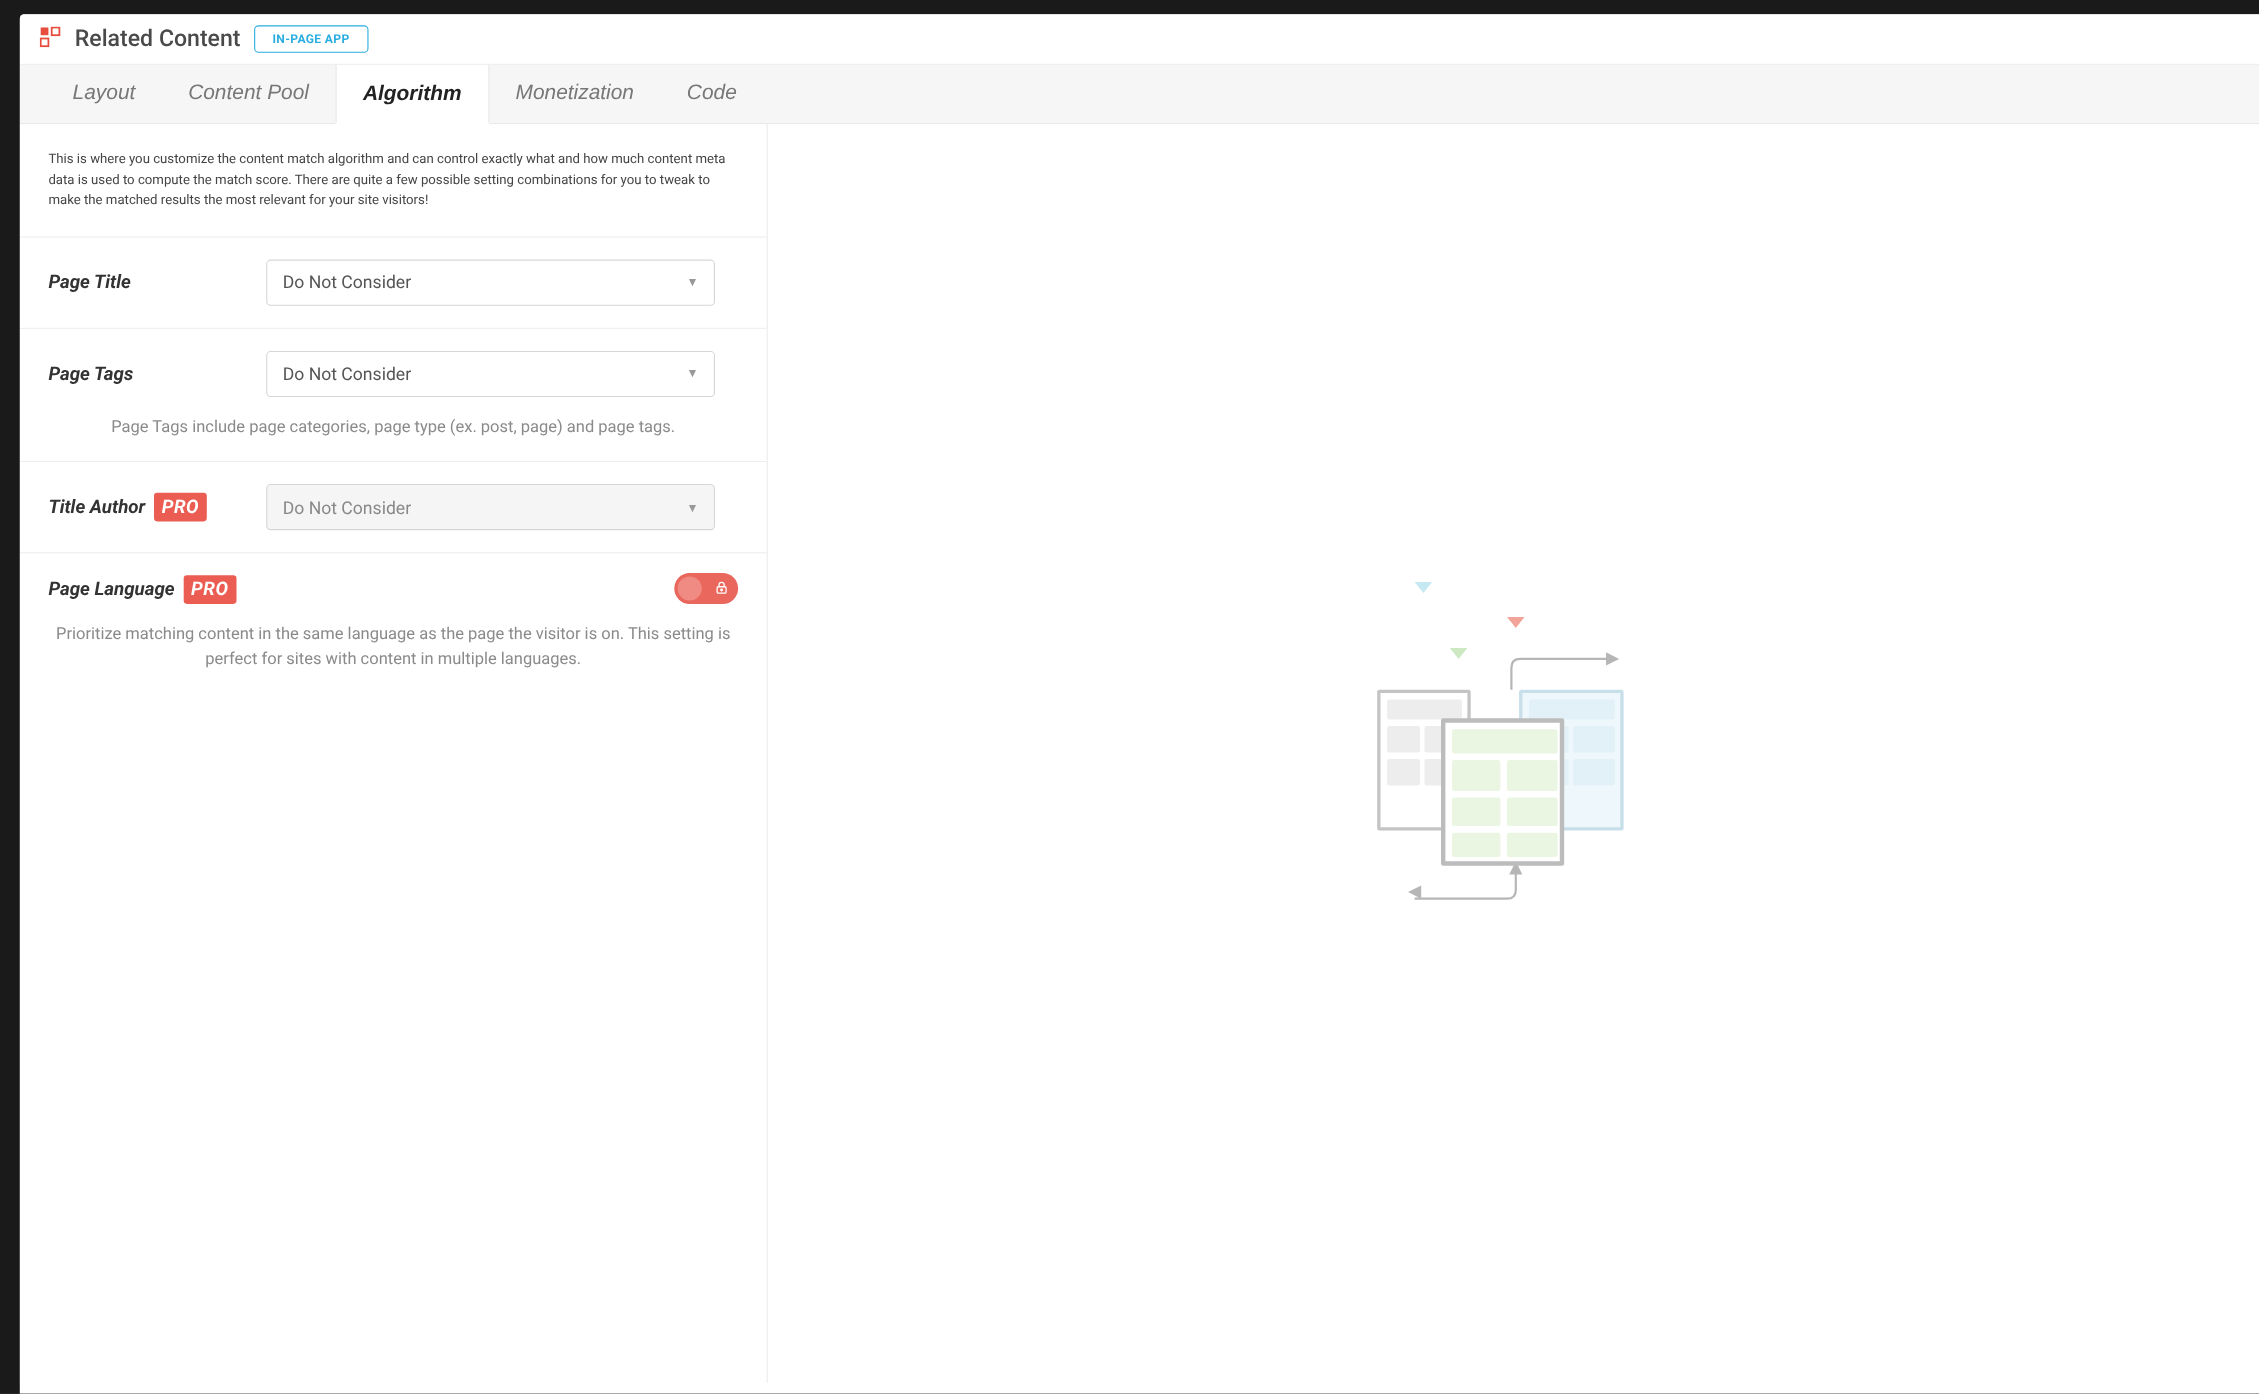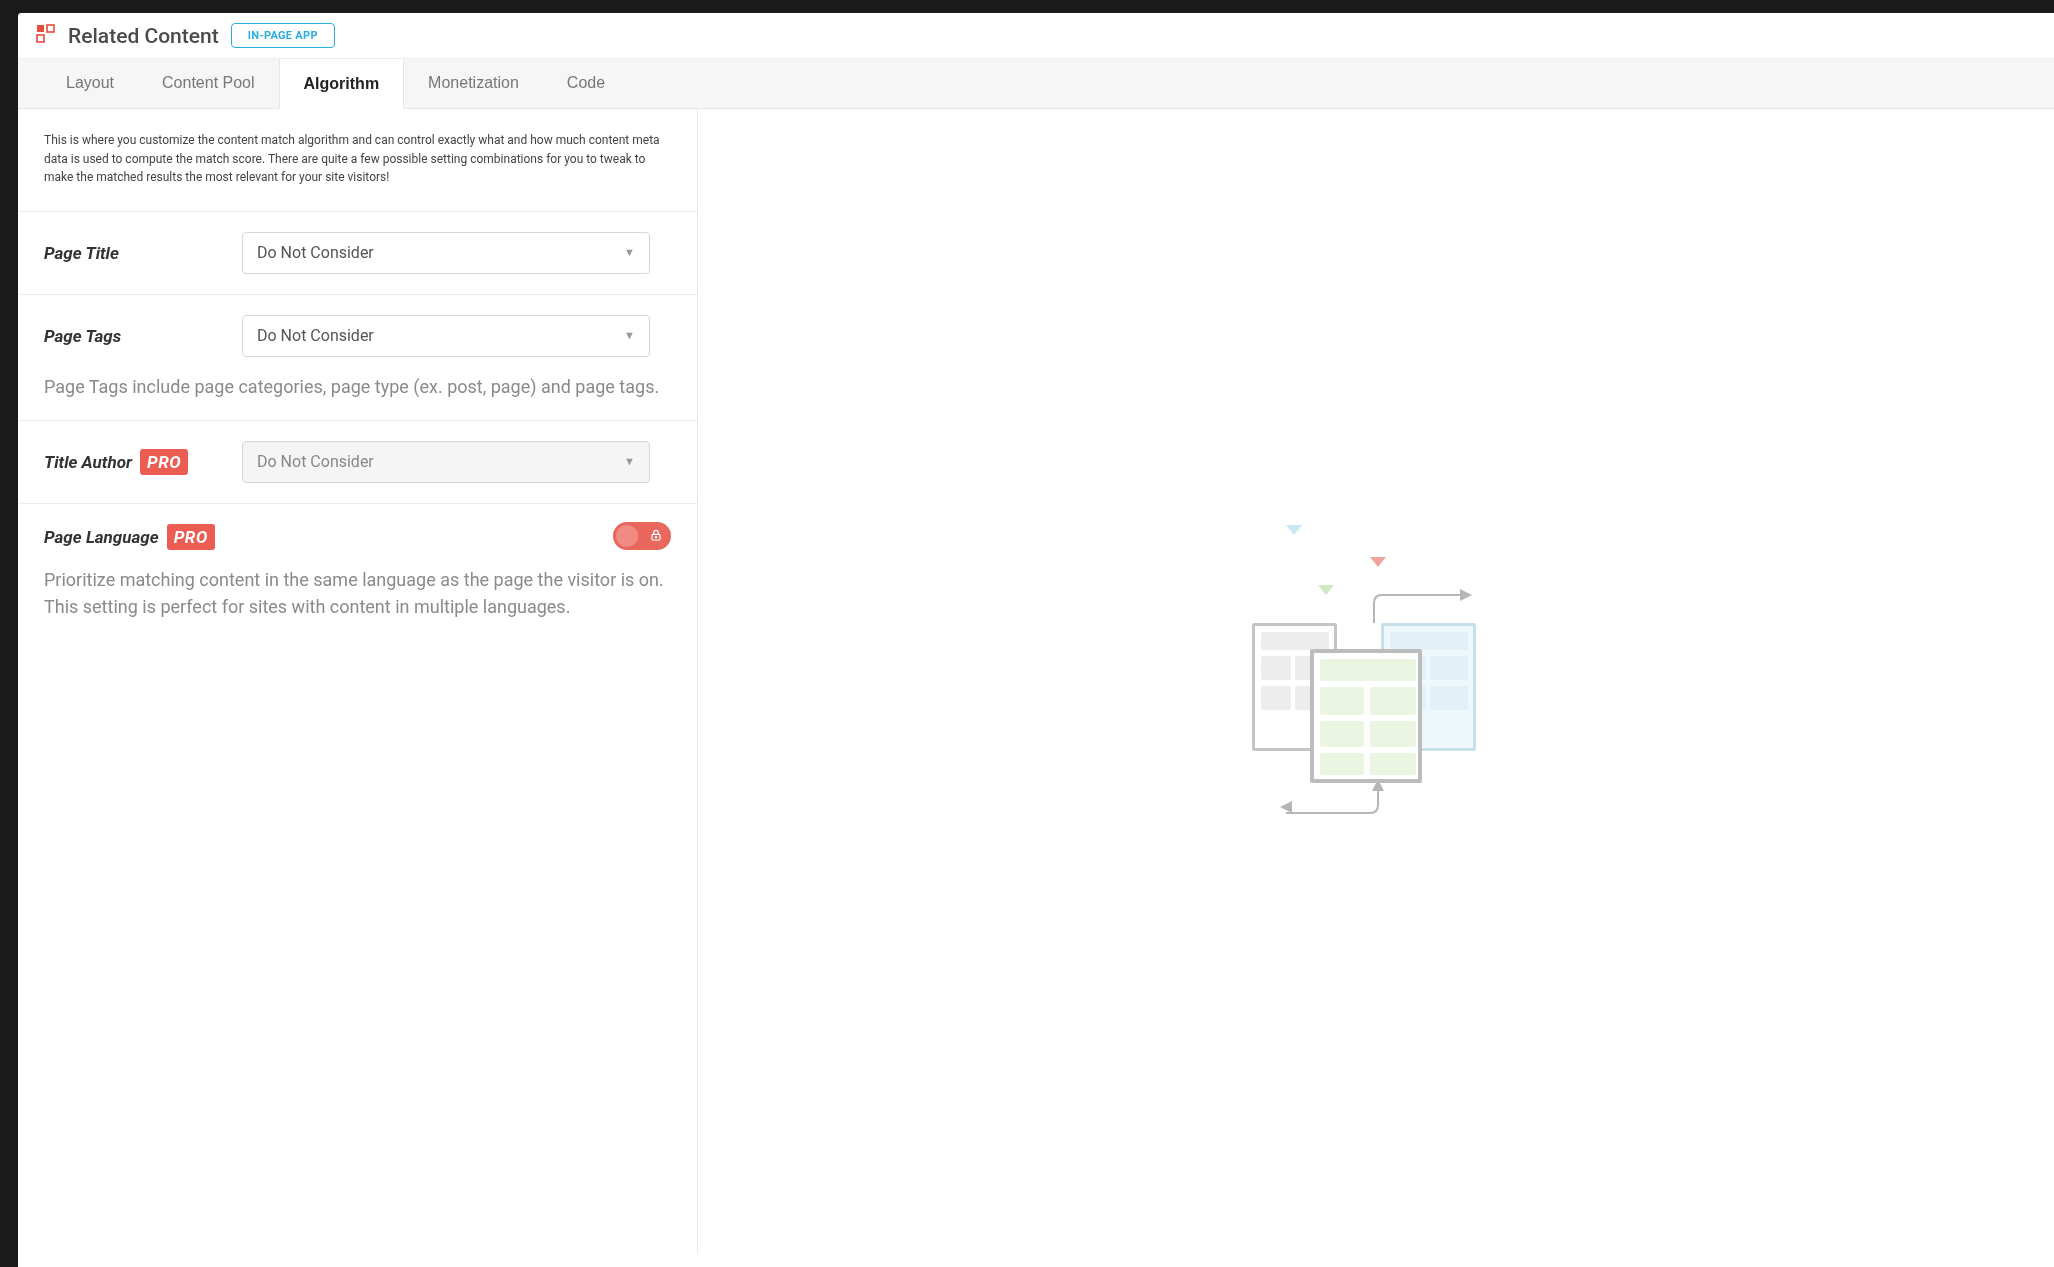--- a/index.html
+++ b/index.html
@@ -65,26 +65,27 @@
 }
 .tab-row {
   display: flex;
   align-items: stretch;
   background: #f6f6f6;
   border-bottom: 1px solid #e5e5e5;
   padding-left: 24px;
 }
 .tab {
   padding: 15px 24px 14px 24px;
-  font-size: 16px;
+  font-size: 19px;
   color: #777;
   cursor: pointer;
   background: transparent;
   border: none;
   border-bottom: 2px solid transparent;
+  font-style: italic;
 }
 .tab.active {
   background: #fff;
   color: #222;
   font-weight: 700;
   border-bottom: 2px solid #fff;
   margin-bottom: -1px;
   border-left: 1px solid #e5e5e5;
   border-right: 1px solid #e5e5e5;
 }
@@ -170,23 +171,24 @@
   background: #f5f5f5;
   color: #888;
   cursor: default;
 }
 .select .caret {
   color: #999;
   font-size: 11px;
 }
 .hint {
   margin-top: 16px;
-  font-size: 18px;
+  font-size: 15px;
   color: #8a8a8a;
   line-height: 1.5;
+  text-align: center;
 }
 .setting-lang {
   position: relative;
 }
 .toggle {
   position: absolute;
   top: 18px;
   right: 26px;
   width: 58px;
   height: 28px;

